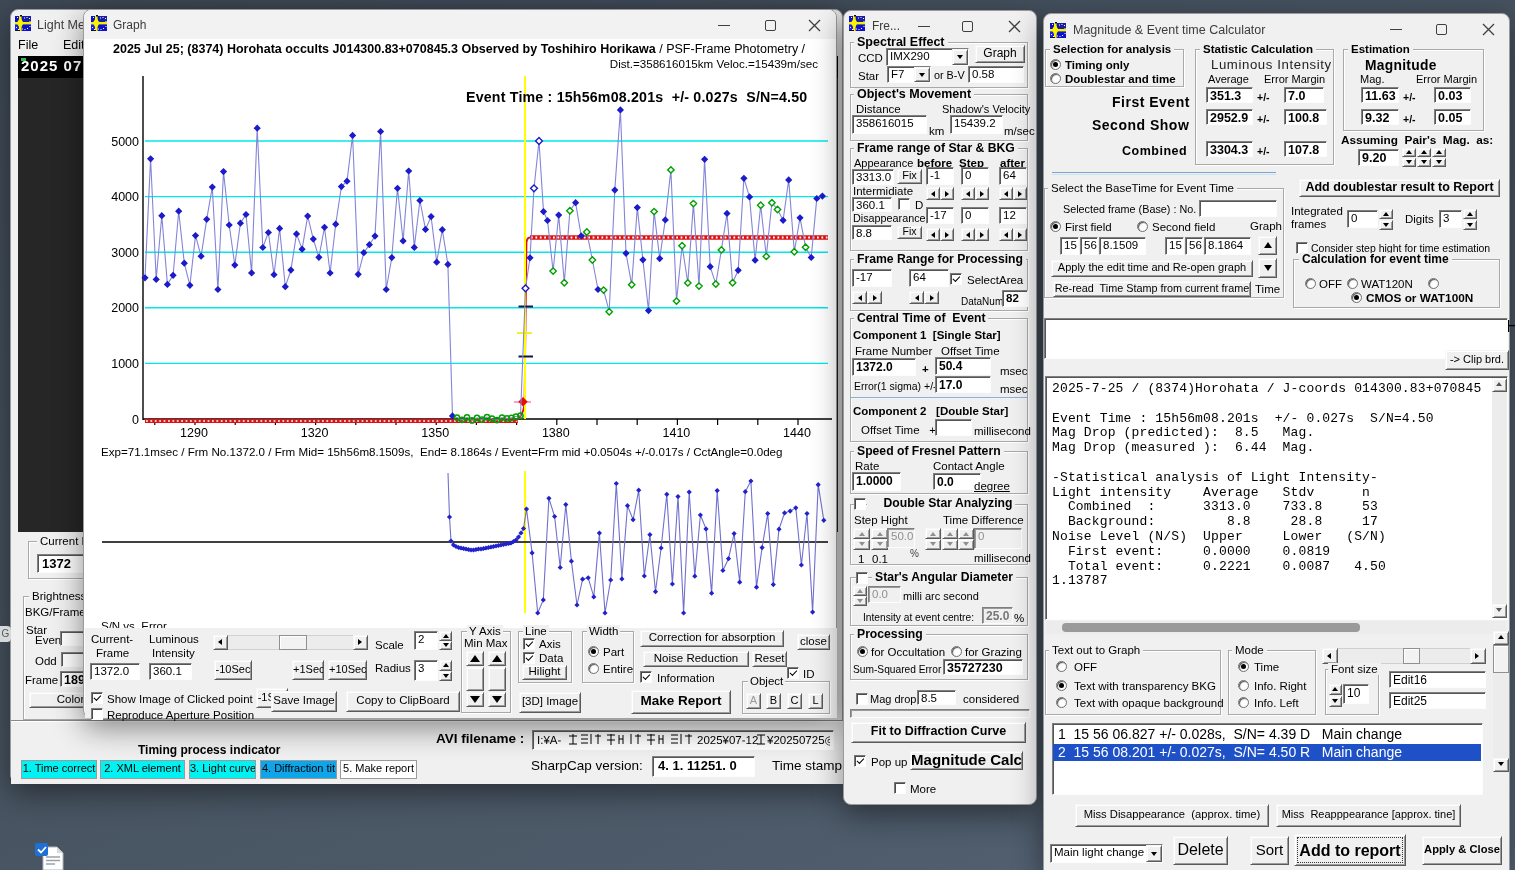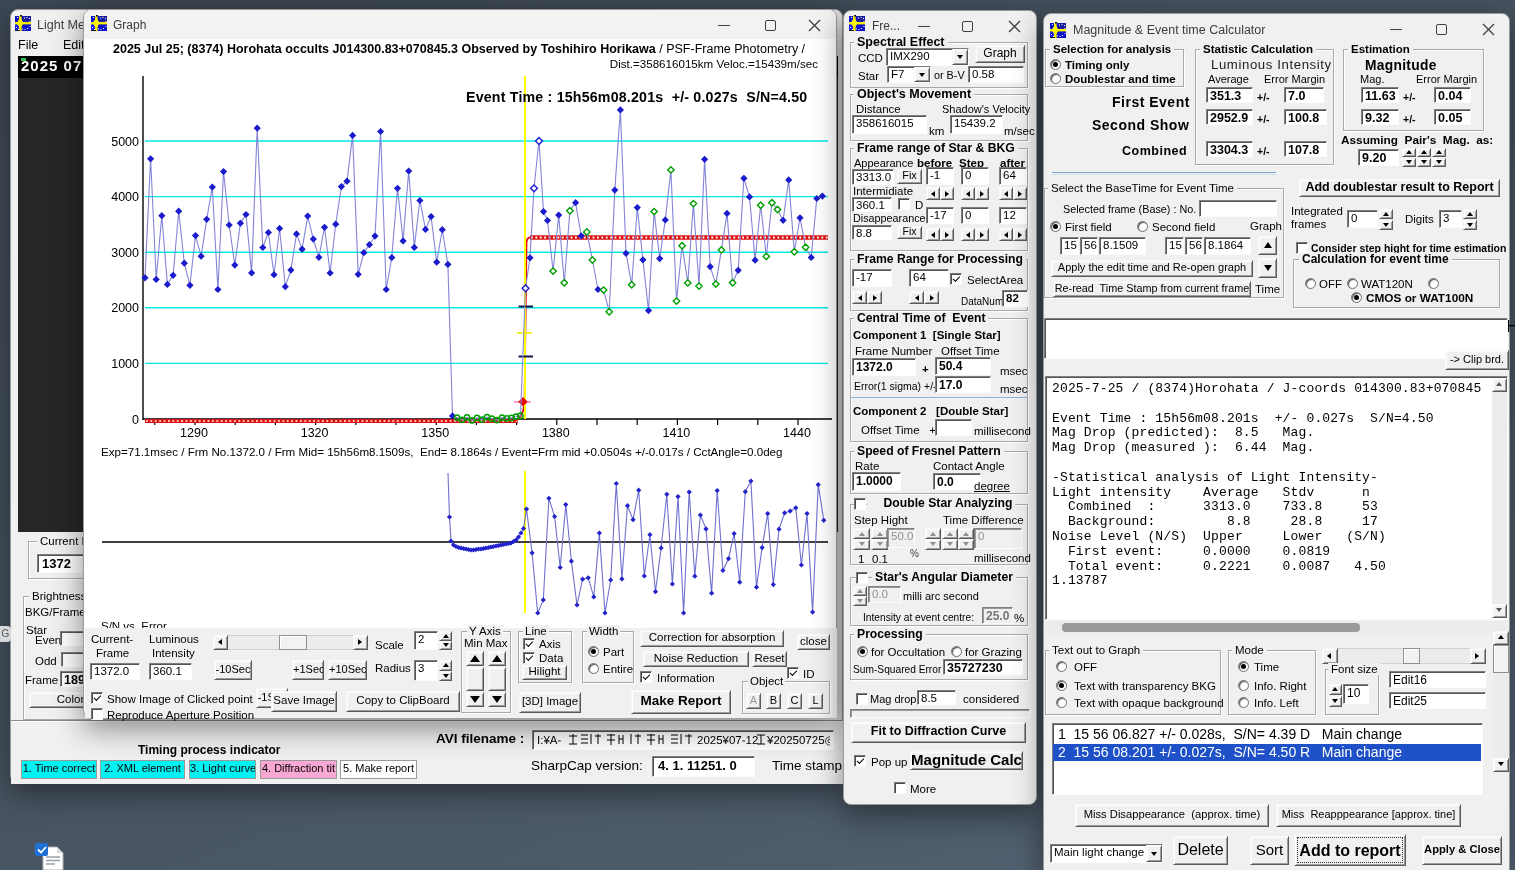--- a/index.html
+++ b/index.html
@@ -69,21 +69,21 @@
     <div class="lb" style="left:24px;top:645px;font-size:11.5px;color:#000;">Odd</div>
     <div class="tb" style="left:50px;top:642px;width:62px;height:15px;font-size:11px;padding:1px 3px;text-align:left;color:#000"></div>
     <div class="lb" style="left:14px;top:664px;font-size:11.5px;color:#000;">Frame</div>
     <div class="tb" style="left:49px;top:661px;width:63px;height:16px;font-size:12.5px;font-weight:bold;padding:1px 3px;text-align:left;color:#000">189</div>
     <div class="btn" style="left:18px;top:682px;width:94px;height:16px;font-size:11.5px;line-height:12px;">Color V</div>
     <div class="e" style="left:0px;top:711px;width:833px;height:63px;background:#f0f0f0;border-top:1px solid #fff;box-shadow:0 -1px 0 #8a8a8a"></div>
     <div class="lb" style="left:127px;top:734px;font-size:12px;font-weight:bold;color:#000;">Timing process indicator</div>
     <div class="btn" style="left:10px;top:750px;width:76px;height:19px;font-size:11px;line-height:15px;background:#00f2f2;border-color:#9a9a9a;box-shadow:none">1. Time correct</div>
     <div class="btn" style="left:89px;top:750px;width:85px;height:19px;font-size:11px;line-height:15px;background:#00f2f2;border-color:#9a9a9a;box-shadow:none">2. XML element</div>
     <div class="btn" style="left:178px;top:750px;width:67px;height:19px;font-size:11px;line-height:15px;background:#00f2f2;border-color:#9a9a9a;box-shadow:none">3. Light curve</div>
-    <div class="btn" style="left:249px;top:750px;width:77px;height:19px;font-size:11px;line-height:15px;background:#f9a8d4;border-color:#9a9a9a;box-shadow:none">4. Diffraction tit</div>
+    <div class="btn" style="left:249px;top:750px;width:77px;height:19px;font-size:11px;line-height:15px;background:#0ea5e9;border-color:#9a9a9a;box-shadow:none">4. Diffraction tit</div>
     <div class="btn" style="left:329px;top:750px;width:77px;height:19px;font-size:11px;line-height:15px;background:#fff;border-color:#9a9a9a;box-shadow:none">5. Make report</div>
     <div class="lb" style="left:425px;top:722px;font-size:13.5px;font-weight:bold;color:#000;">AVI filename :</div>
     <div class="tb" style="left:521px;top:720px;width:302px;height:20px;font-size:11px;padding:1px 3px;text-align:left;color:#000"></div>
     <svg class="e" style="left:524px;top:722px" width="295" height="16" viewBox="0 0 295 16">
       <text x="2" y="12" font-family="Liberation Sans" font-size="11.5">I:¥A-</text>
       <g stroke="#000" stroke-width="1">
         <path d="M34 4 h8 M38 2 v10 M34 12 h8 M46 3 h7 M46 7 h7 M46 11 h7 M56 2 v10 M60 4 h6 M63 2 v10 M72 3 h8 M76 2 v11 M72 8 h8 M84 3 v9 M88 3 v9 M84 7 h4"></path>
         <path d="M96 2 v10 M100 4 h6 M103 2 v10 M112 3 h8 M116 2 v11 M112 8 h8 M124 3 v9 M128 3 v9 M124 7 h4 M136 3 h7 M136 7 h7 M136 11 h7 M146 2 v10 M150 4 h7 M154 2 v10"></path>
       </g>
       <text x="162" y="12" font-family="Liberation Sans" font-size="11.5">2025¥07-12</text>
@@ -542,21 +542,21 @@
     <div class="lb" style="left:213px;top:132px;font-size:10.5px;font-weight:bold;color:#000;">+/-</div>
     <div class="tb" style="left:240px;top:127px;width:43px;height:16px;font-size:12.5px;font-weight:bold;padding:1px 3px;text-align:left;color:#000">107.8</div>
     <div class="gb" style="left:299px;top:35px;width:141px;height:82px">
       <div class="cap" style="left:4px;top:-7px;font-size:11.5px;font-weight:bold;">Estimation</div>
     </div>
     <div class="lb" style="left:321px;top:44px;font-size:13.8px;font-weight:bold;letter-spacing:0.3px;color:#000;">Magnitude</div>
     <div class="lb" style="left:316px;top:59px;font-size:11px;color:#000;">Mag.</div>
     <div class="lb" style="left:372px;top:59px;font-size:11px;color:#000;">Error Margin</div>
     <div class="tb" style="left:317px;top:73px;width:38px;height:16px;font-size:12.5px;font-weight:bold;padding:1px 3px;text-align:left;color:#000">11.63</div>
     <div class="lb" style="left:359px;top:78px;font-size:10.5px;font-weight:bold;color:#000;">+/-</div>
-    <div class="tb" style="left:390px;top:73px;width:37px;height:16px;font-size:12.5px;font-weight:bold;padding:1px 3px;text-align:left;color:#000">0.04</div>
+    <div class="tb" style="left:390px;top:73px;width:37px;height:16px;font-size:12.5px;font-weight:bold;padding:1px 3px;text-align:left;color:#000">0.03</div>
     <div class="tb" style="left:317px;top:95px;width:38px;height:16px;font-size:12.5px;font-weight:bold;padding:1px 3px;text-align:left;color:#000">9.32</div>
     <div class="lb" style="left:359px;top:100px;font-size:10.5px;font-weight:bold;color:#000;">+/-</div>
     <div class="tb" style="left:390px;top:95px;width:37px;height:16px;font-size:12.5px;font-weight:bold;padding:1px 3px;text-align:left;color:#000">0.05</div>
     <div class="lb" style="left:297px;top:120px;font-size:11.8px;font-weight:bold;color:#000;">Assuming  Pair's  Mag.  as:</div>
     <div class="tb" style="left:314px;top:135px;width:41px;height:17px;font-size:12.5px;font-weight:bold;padding:1px 3px;text-align:left;color:#000">9.20</div>
     <div class="btn" style="left:358px;top:134px;width:14px;height:9px;font-size:11.5px;line-height:5px;"></div>
     <div class="tri-u" style="left:362px;top:136px"></div>
     <div class="btn" style="left:358px;top:144px;width:14px;height:9px;font-size:11.5px;line-height:5px;"></div>
     <div class="tri-d" style="left:362px;top:146px"></div>
     <div class="btn" style="left:373px;top:134px;width:14px;height:9px;font-size:11.5px;line-height:5px;"></div>
@@ -600,21 +600,21 @@
     <div class="tri-u" style="left:339px;top:198px"></div>
     <div class="btn" style="left:335px;top:206px;width:14px;height:10px;font-size:11.5px;line-height:6px;"></div>
     <div class="tri-d" style="left:339px;top:209px"></div>
     <div class="lb" style="left:361px;top:199px;font-size:11.5px;color:#000;">Digits</div>
     <div class="tb" style="left:395px;top:196px;width:23px;height:18px;font-size:11.5px;padding:1px 3px;text-align:left;color:#000">3</div>
     <div class="btn" style="left:419px;top:195px;width:14px;height:10px;font-size:11.5px;line-height:6px;"></div>
     <div class="tri-u" style="left:423px;top:198px"></div>
     <div class="btn" style="left:419px;top:206px;width:14px;height:10px;font-size:11.5px;line-height:6px;"></div>
     <div class="tri-d" style="left:423px;top:209px"></div>
     <div class="chk" style="left:252px;top:228px"></div>
-    <div class="lb" style="left:267px;top:229px;font-size:10.5px;color:#000;font-weight:bold;">Consider step hight for time estimation</div>
+    <div class="lb" style="left:267px;top:229px;font-size:10.5px;color:#000;">Consider step hight for time estimation</div>
     <div class="gb" style="left:249px;top:245px;width:207px;height:49px">
       <div class="cap" style="left:5px;top:-7px;font-size:12px;font-weight:bold;">Calculation for event time</div>
     </div>
     <div class="rad" style="left:261px;top:264px"></div>
     <div class="lb" style="left:275px;top:264px;font-size:11.5px;color:#000;">OFF</div>
     <div class="rad" style="left:303px;top:264px"></div>
     <div class="lb" style="left:317px;top:264px;font-size:11.5px;color:#000;">WAT120N</div>
     <div class="rad" style="left:384px;top:264px"></div>
     <div class="lb" style="left:398px;top:264px;font-size:17px;color:#000;margin-top:40px;">WAT910H&gt;</div>
     <div class="rad on" style="left:307px;top:278px"></div>

